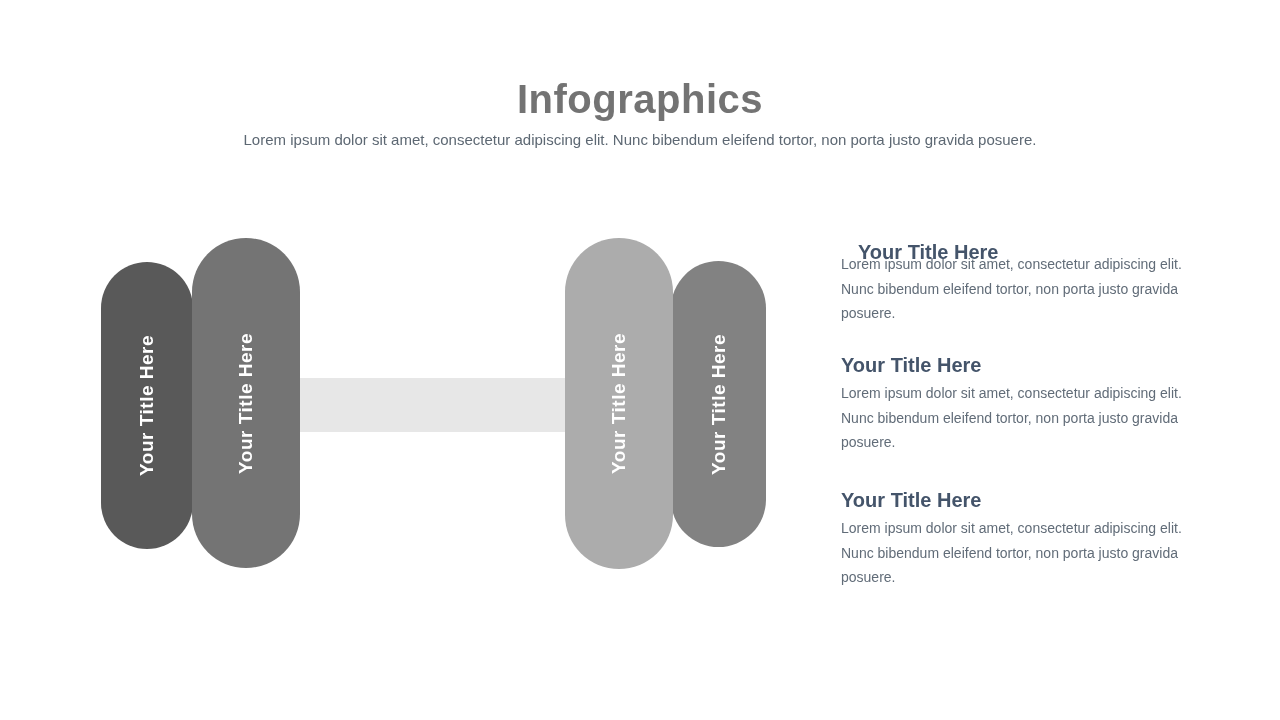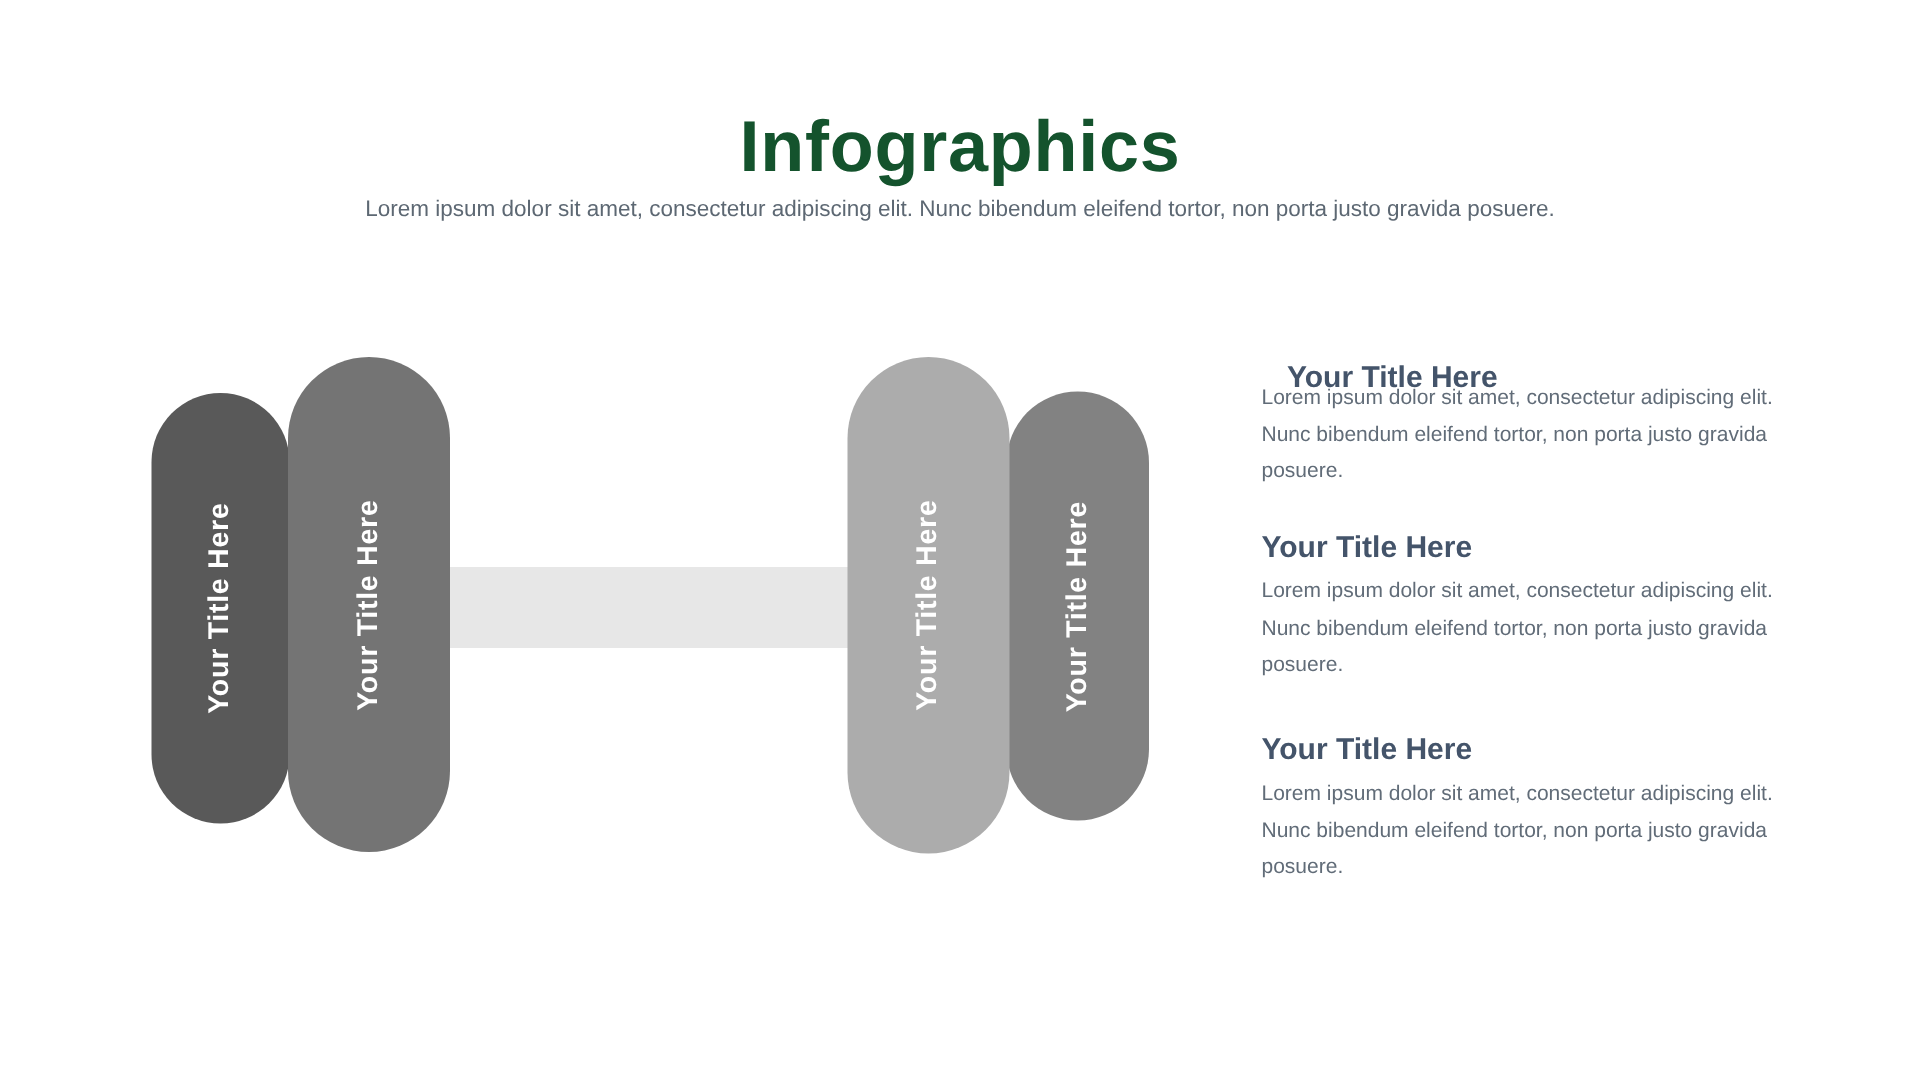--- a/index.html
+++ b/index.html
@@ -16,24 +16,24 @@
   }
 
   
   .header {
     position: absolute;
     left: 0; top: 74px;
     width: 100%;
     text-align: center;
   }
   .slide-title {
-    font-size: 48px;
+    font-size: 40px;
     font-weight: 700;
     line-height: 50px;
-    color: #14532d;
+    color: #737373;
     letter-spacing: 0.5px;
   }
   .slide-subtitle {
     margin-top: 6px;
     font-size: 15px;
     line-height: 20px;
     color: #5d6873;
   }
 
   

